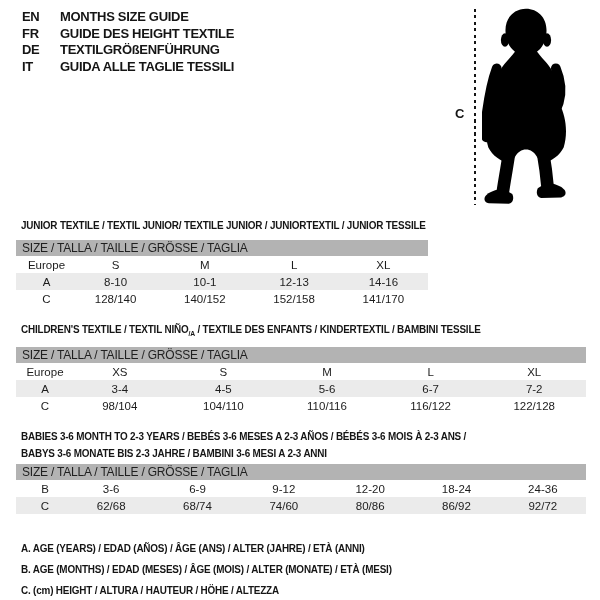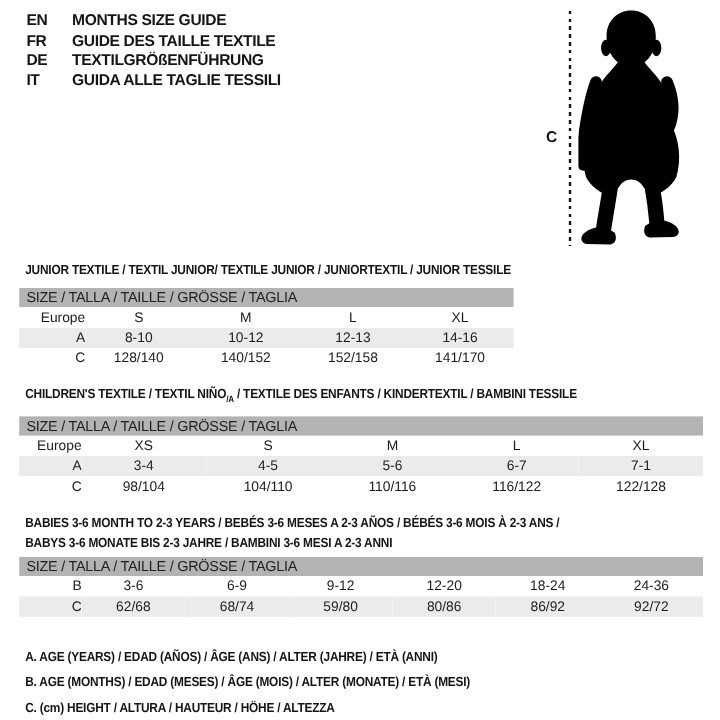--- a/index.html
+++ b/index.html
@@ -22,21 +22,21 @@
   .baby{position:absolute;left:482px;top:5px;width:88px;height:204px;}
   
   .tbl-title{
     position:absolute;font-weight:bold;font-size:11px;line-height:17px;
     letter-spacing:-0.2px;white-space:nowrap;transform:scaleX(0.9);transform-origin:0 0;
   }
   .tbl-title sub{font-size:7.5px;}
   
   .size-table{position:absolute;border-collapse:collapse;table-layout:fixed;font-size:11.5px;color:#1c1c1c;}
   .size-table td{padding:0;height:17px;text-align:center;vertical-align:middle;white-space:nowrap;overflow:hidden;margin-left:21px;}
-  .size-table td.lbl{text-align:right;padding-left:6px;}
+  .size-table td.lbl{text-align:center;padding-left:6px;}
   .size-table tr.bar td{background:#b3b3b3;text-align:left;padding-left:6px;height:16px;font-size:12px;letter-spacing:-0.2px;color:#1f1f1f;}
   .size-table tr.shade td{background:#ebebeb;}
   #junior-table{left:16px;top:240px;width:412px;}
   #children-table{left:16px;top:347px;width:570px;}
   #babies-table{left:16px;top:464px;width:570px;}
   
   .footnotes{
     position:absolute;left:21px;top:538px;font-weight:bold;font-size:11px;line-height:21px;
     letter-spacing:-0.2px;white-space:nowrap;transform:scaleX(0.9);transform-origin:0 0;
   }
@@ -46,21 +46,21 @@
 
 <div class="canvas">
 
   <div class="langs">
     <div class="lang-row">
       <span class="lang-code">EN</span>
       <span class="lang-label">MONTHS SIZE GUIDE</span>
     </div>
     <div class="lang-row">
       <span class="lang-code">FR</span>
-      <span class="lang-label">GUIDE DES TAILLE TEXTILE</span>
+      <span class="lang-label">GUIDE DES HEIGHT TEXTILE</span>
     </div>
     <div class="lang-row">
       <span class="lang-code">DE</span>
       <span class="lang-label">TEXTILGRÖßENFÜHRUNG</span>
     </div>
     <div class="lang-row">
       <span class="lang-code">IT</span>
       <span class="lang-label">GUIDA ALLE TAGLIE TESSILI</span>
     </div>
   </div>
@@ -107,21 +107,21 @@
       <tr>
         <td class="lbl">Europe</td>
         <td>S</td>
         <td>M</td>
         <td>L</td>
         <td>XL</td>
       </tr>
       <tr class="shade">
         <td class="lbl">A</td>
         <td>8-10</td>
-        <td>10-12</td>
+        <td>10-1</td>
         <td>12-13</td>
         <td>14-16</td>
       </tr>
       <tr>
         <td class="lbl">C</td>
         <td>128/140</td>
         <td>140/152</td>
         <td>152/158</td>
         <td>141/170</td>
       </tr>
@@ -151,21 +151,21 @@
         <td>M</td>
         <td>L</td>
         <td>XL</td>
       </tr>
       <tr class="shade">
         <td class="lbl">A</td>
         <td>3-4</td>
         <td>4-5</td>
         <td>5-6</td>
         <td>6-7</td>
-        <td>7-1</td>
+        <td>7-2</td>
       </tr>
       <tr>
         <td class="lbl">C</td>
         <td>98/104</td>
         <td>104/110</td>
         <td>110/116</td>
         <td>116/122</td>
         <td>122/128</td>
       </tr>
     </tbody>
@@ -195,21 +195,21 @@
         <td>6-9</td>
         <td>9-12</td>
         <td>12-20</td>
         <td>18-24</td>
         <td>24-36</td>
       </tr>
       <tr class="shade">
         <td class="lbl">C</td>
         <td>62/68</td>
         <td>68/74</td>
-        <td>59/80</td>
+        <td>74/60</td>
         <td>80/86</td>
         <td>86/92</td>
         <td>92/72</td>
       </tr>
     </tbody>
   </table>
 
   <div class="footnotes">
     <div>A. AGE (YEARS) / EDAD (AÑOS) / ÂGE (ANS) / ALTER (JAHRE) / ETÀ (ANNI)</div>
     <div>B. AGE (MONTHS) / EDAD (MESES) / ÂGE (MOIS) / ALTER (MONATE) / ETÀ (MESI)</div>

